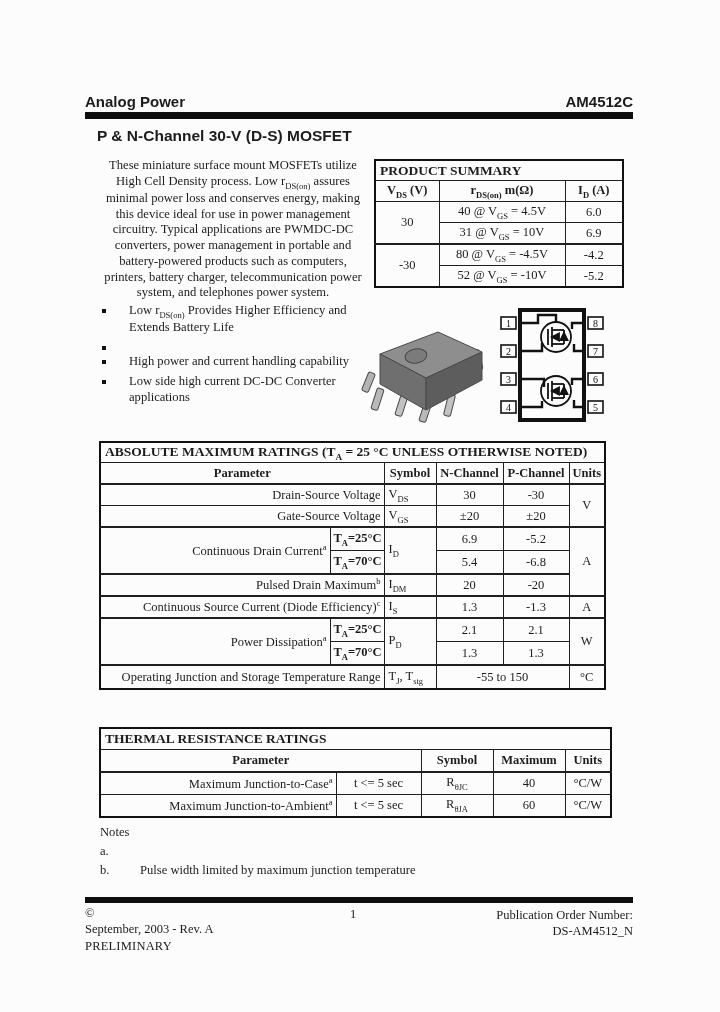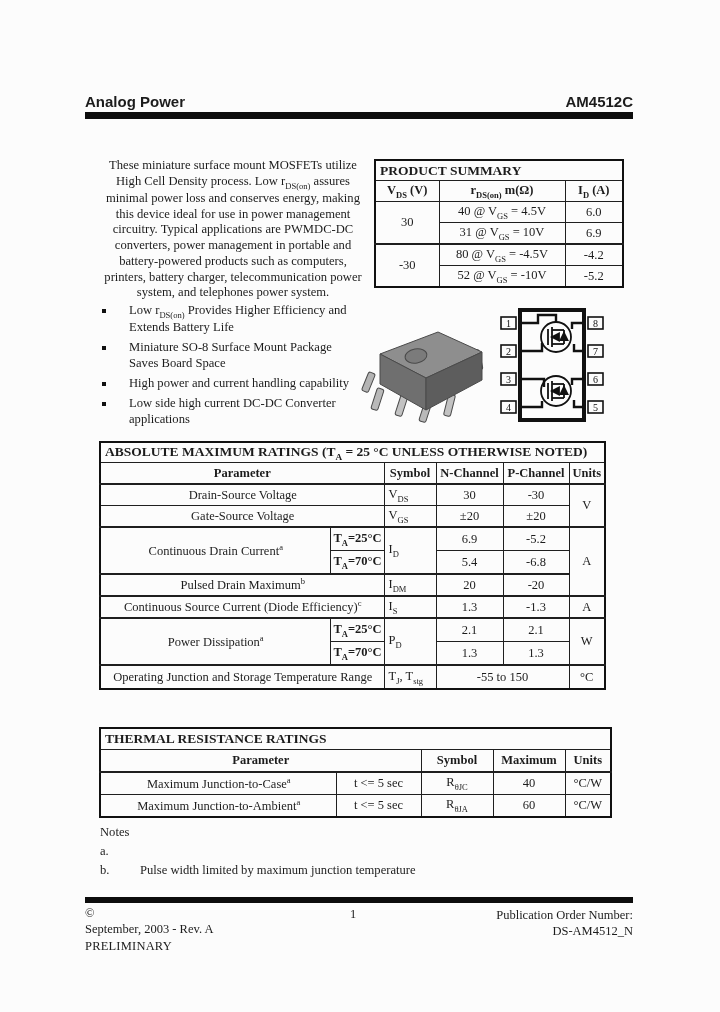--- a/index.html
+++ b/index.html
@@ -18,21 +18,21 @@
   
   .desc{left:98px;top:158px;width:270px;font-size:12.6px;line-height:1.25;text-align:center;}
   sub{font-size:0.68em;} sup{font-size:0.68em;}
 
   
   table{border-collapse:collapse;table-layout:fixed;}
   td{border:1px solid #1f1f1f;font-size:12.5px;padding:0 3px;text-align:center;
      overflow:hidden;white-space:nowrap;}
   .t-title td{font-weight:bold;font-size:13.5px;text-align:left;padding-left:4px;}
   .hdr td{font-weight:bold;}
-  td.left{text-align:center;padding-left:4px;}
+  td.left{text-align:right;padding-left:4px;}
   td.sym{text-align:left;padding-left:4px;}
   .tt{border-top-width:2px;}
 
   .ps-table{left:374px;top:159px;width:248px;border:2px solid #111;}
   .ps-table td{height:20px;}
   .ps-table tr.t-title td{height:19px;}
 
   .am-table{left:99px;top:441px;width:505px;border:2px solid #111;}
   .am-table td{height:20px;}
   .am-table tr.t-title td{height:19px;}
@@ -64,20 +64,21 @@
 </head>
 <body>
 
 <div id="page">
 
   <div class="abs brandline">
     <span class="brand">Analog Power</span>
     <span class="part">AM4512C</span>
   </div>
   <div class="abs hrule"></div>
+  <div class="abs doctitle">P &amp; N-Channel 30-V (D-S) MOSFET</div>
 
   <div class="abs desc">
     <span>These miniature surface mount MOSFETs utilize High Cell Density process.  Low r</span><sub>DS(on)</sub><span> assures minimal power loss and conserves energy, making this device ideal for use in power management circuitry.  Typical applications are PWMDC-DC converters, power management in portable and battery-powered products such as computers, printers, battery charger, telecommunication power system, and telephones power system.</span>
   </div>
 
   <table class="abs ps-table">
     <colgroup>
         <col style="width:64px">
         <col style="width:126px">
         <col style="width:58px">
@@ -112,21 +113,20 @@
   </tbody>
     </table>
 
   <div class="abs features">
     <div class="feat">
       <span class="bullet"></span>
       <span><span>Low r</span><sub>DS(on)</sub><span> Provides Higher Efficiency and Extends Battery Life</span></span>
     </div>
     <div class="feat">
       <span class="bullet"></span>
-      <span><span>Miniature SO-8 Surface Mount Package Saves Board Space</span></span>
     </div>
     <div class="feat">
       <span class="bullet"></span>
       <span><span>High power and current handling capability</span></span>
     </div>
     <div class="feat">
       <span class="bullet"></span>
       <span><span>Low side high current DC-DC Converter applications</span></span>
     </div>
   </div>

